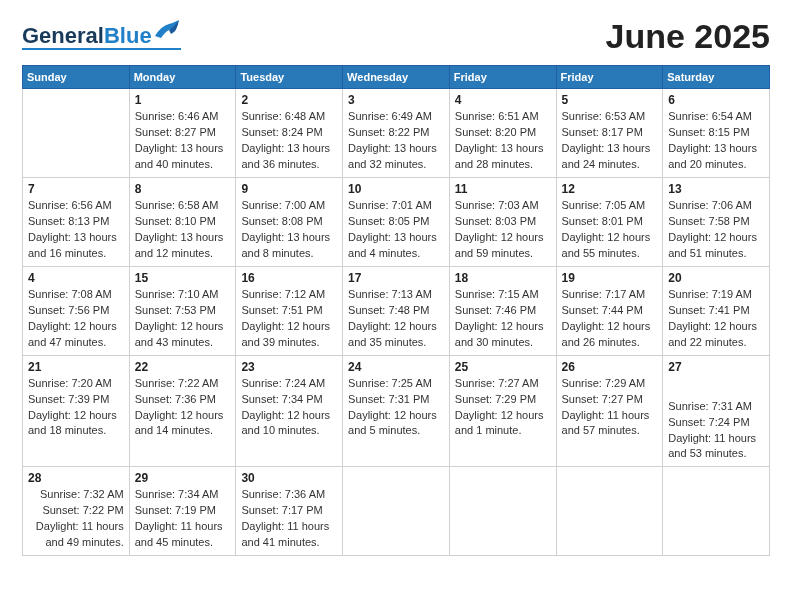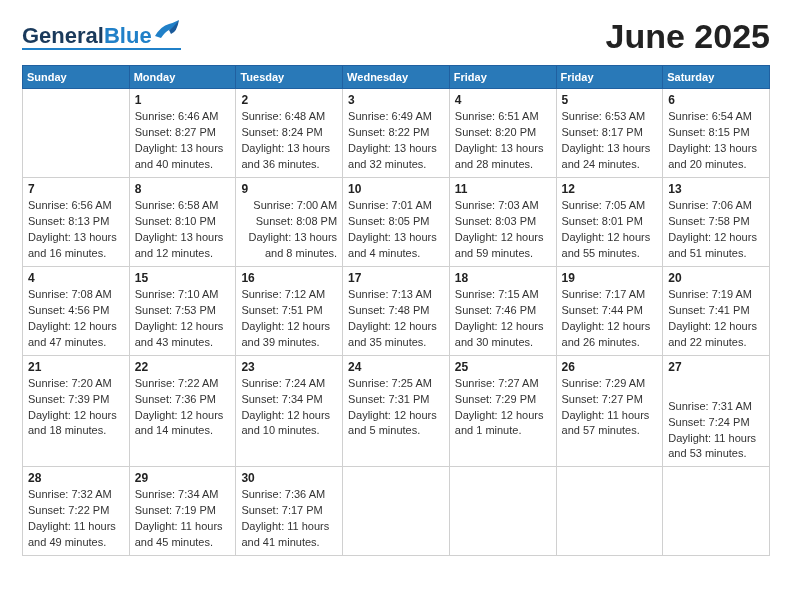--- a/index.html
+++ b/index.html
@@ -190,21 +190,21 @@
           </td>
           <td>
             <span class="day-num">8</span>
             <div class="day-info" style="white-space: pre-line;">Sunrise: 6:58 AM
 Sunset: 8:10 PM
 Daylight: 13 hours
 and 12 minutes.</div>
           </td>
           <td>
             <span class="day-num">9</span>
-            <div class="day-info" style="white-space: pre-line; text-align: right;">Sunrise: 7:00 AM
+            <div class="day-info" style="white-space: pre-line;">Sunrise: 7:00 AM
 Sunset: 8:08 PM
 Daylight: 13 hours
 and 8 minutes.</div>
           </td>
           <td>
             <span class="day-num">10</span>
             <div class="day-info" style="white-space: pre-line;">Sunrise: 7:01 AM
 Sunset: 8:05 PM
 Daylight: 13 hours
 and 4 minutes.</div>
@@ -228,21 +228,21 @@
             <div class="day-info" style="white-space: pre-line;">Sunrise: 7:06 AM
 Sunset: 7:58 PM
 Daylight: 12 hours
 and 51 minutes.</div>
           </td>
         </tr>
         <tr>
           <td>
             <span class="day-num">4</span>
             <div class="day-info" style="white-space: pre-line;">Sunrise: 7:08 AM
-Sunset: 4:56 PM
+Sunset: 7:56 PM
 Daylight: 12 hours
 and 47 minutes.</div>
           </td>
           <td>
             <span class="day-num">15</span>
             <div class="day-info" style="white-space: pre-line;">Sunrise: 7:10 AM
 Sunset: 7:53 PM
 Daylight: 12 hours
 and 43 minutes.</div>
           </td>
@@ -329,21 +329,21 @@
             <span class="day-num">27</span>
             <div class="day-info" style="white-space: pre-line; margin-top: 25px;">Sunrise: 7:31 AM
 Sunset: 7:24 PM
 Daylight: 11 hours
 and 53 minutes.</div>
           </td>
         </tr>
         <tr>
           <td>
             <span class="day-num">28</span>
-            <div class="day-info" style="white-space: pre-line;">Sunrise: 7:32 AM
+            <div class="day-info" style="white-space: pre-line; text-align: right;">Sunrise: 7:32 AM
 Sunset: 7:22 PM
 Daylight: 11 hours
 and 49 minutes.</div>
           </td>
           <td>
             <span class="day-num">29</span>
             <div class="day-info" style="white-space: pre-line;">Sunrise: 7:34 AM
 Sunset: 7:19 PM
 Daylight: 11 hours
 and 45 minutes.</div>

